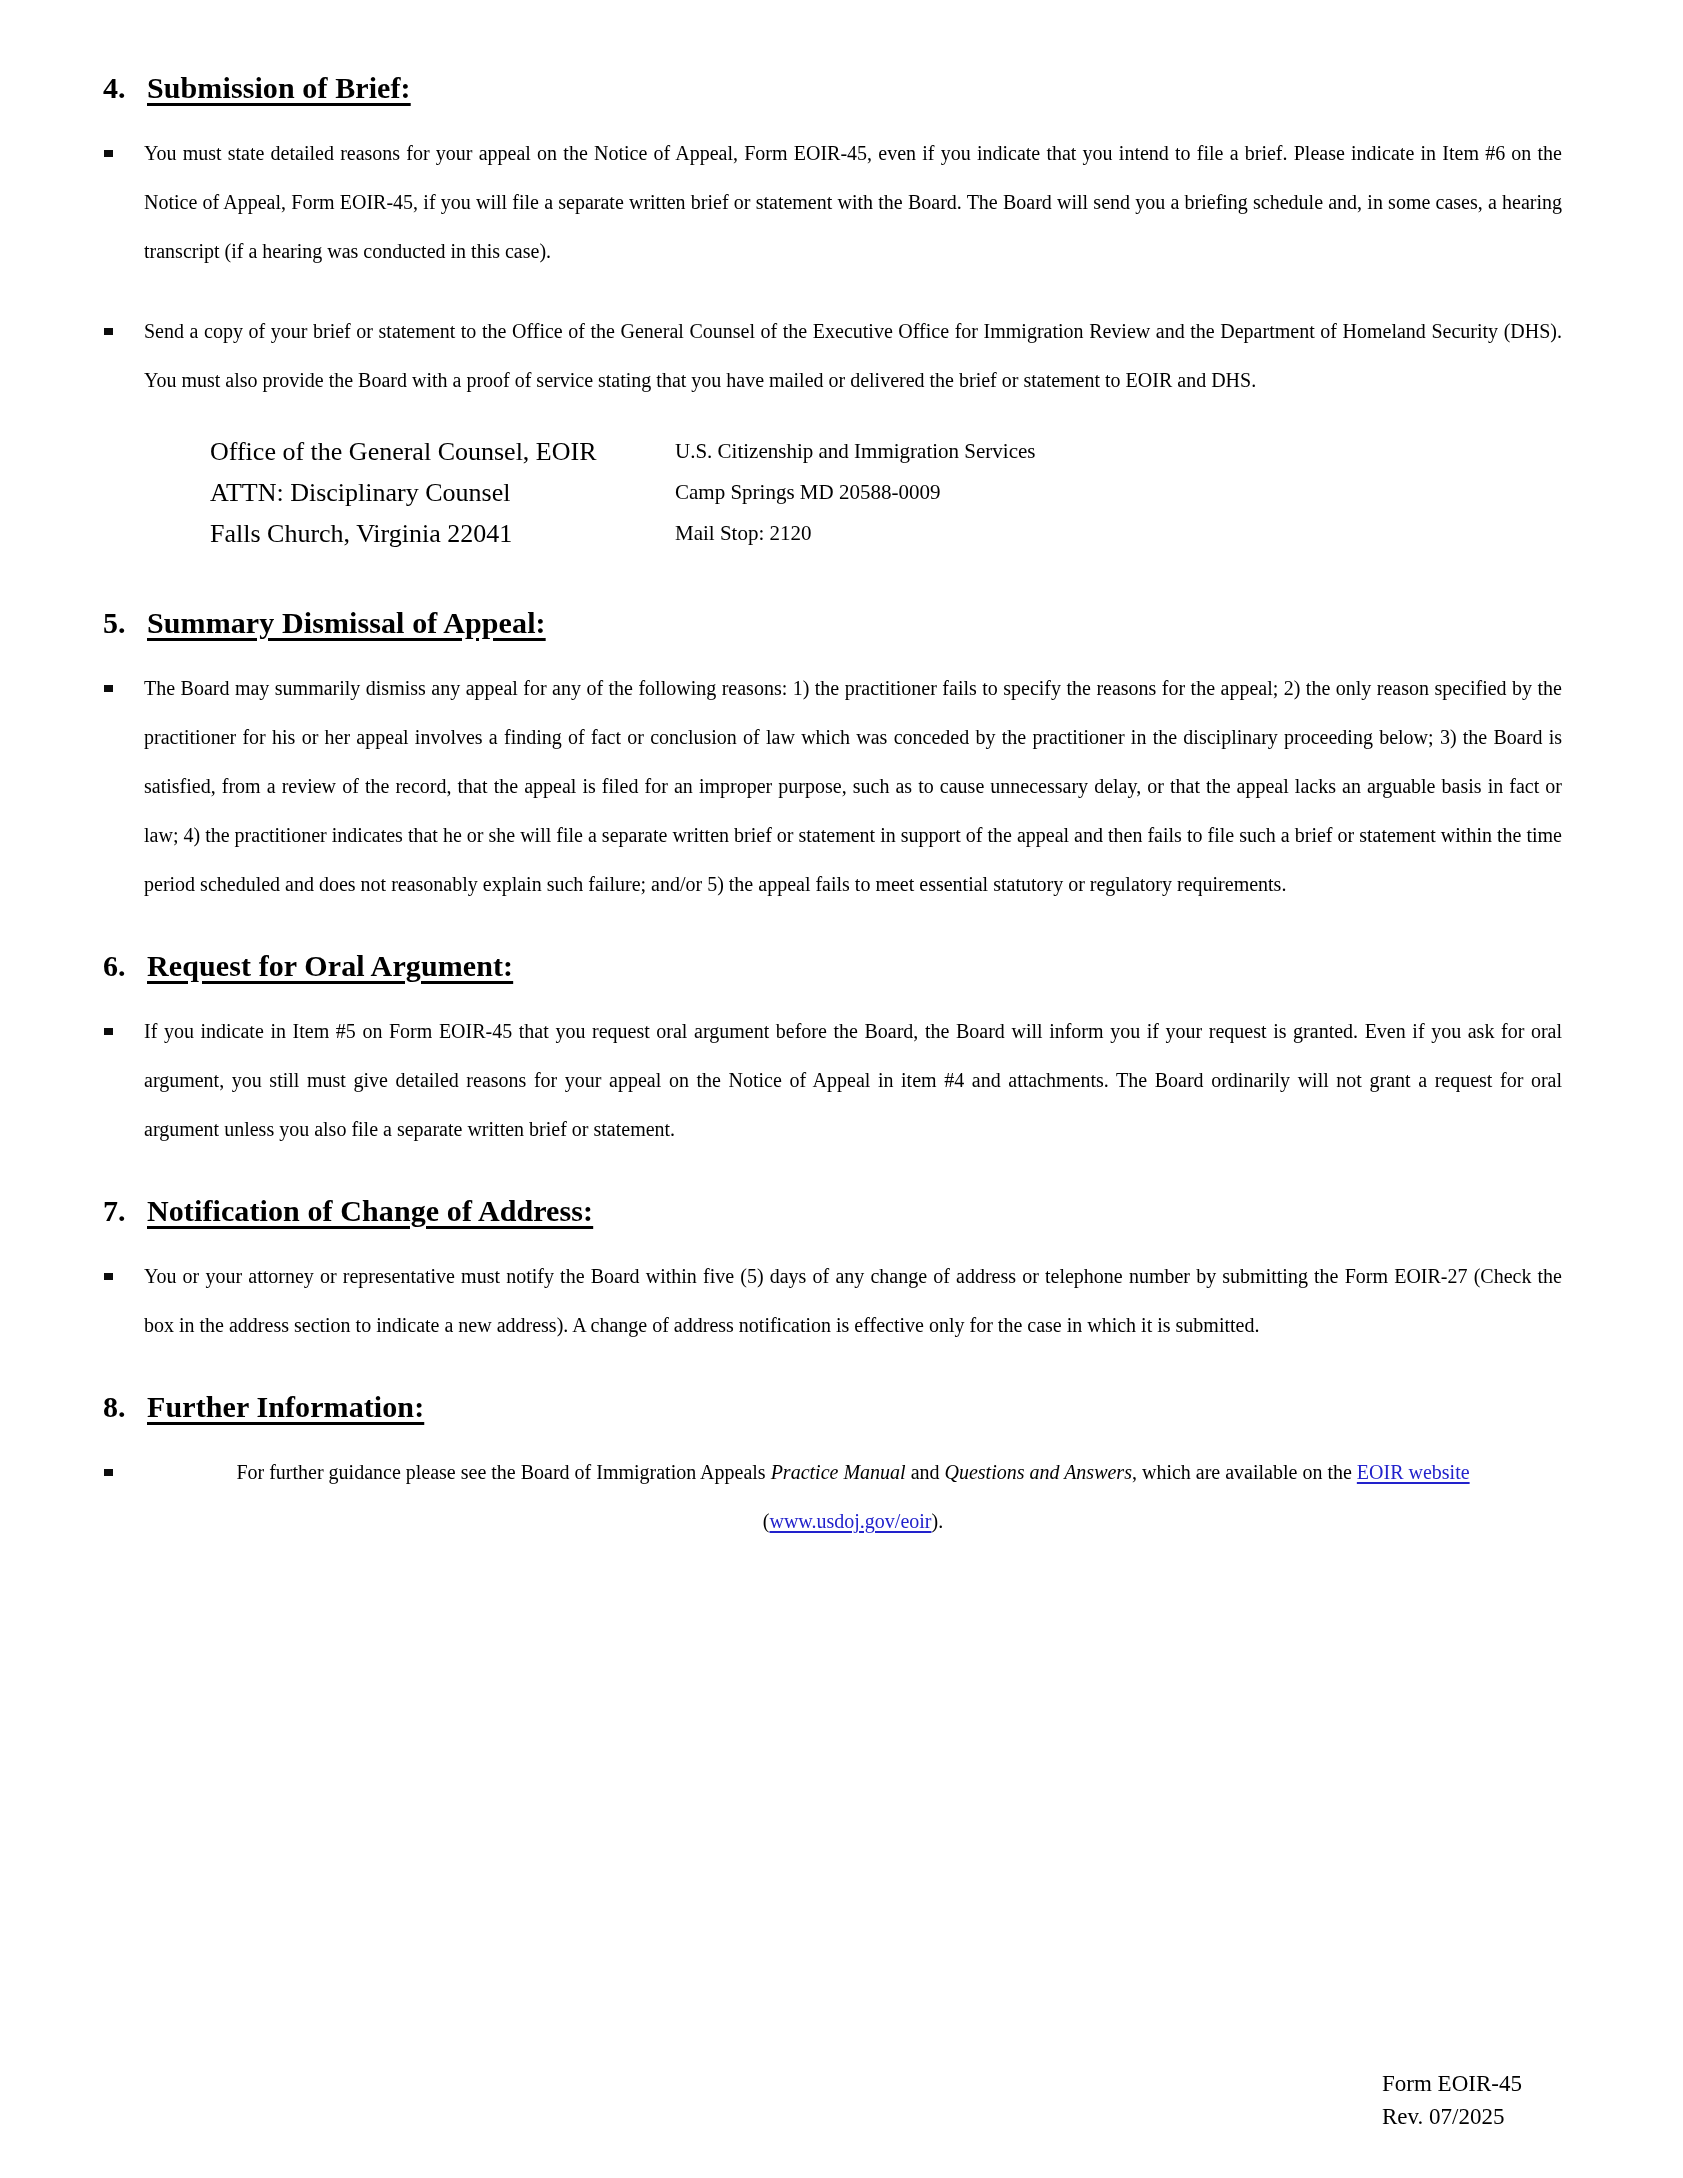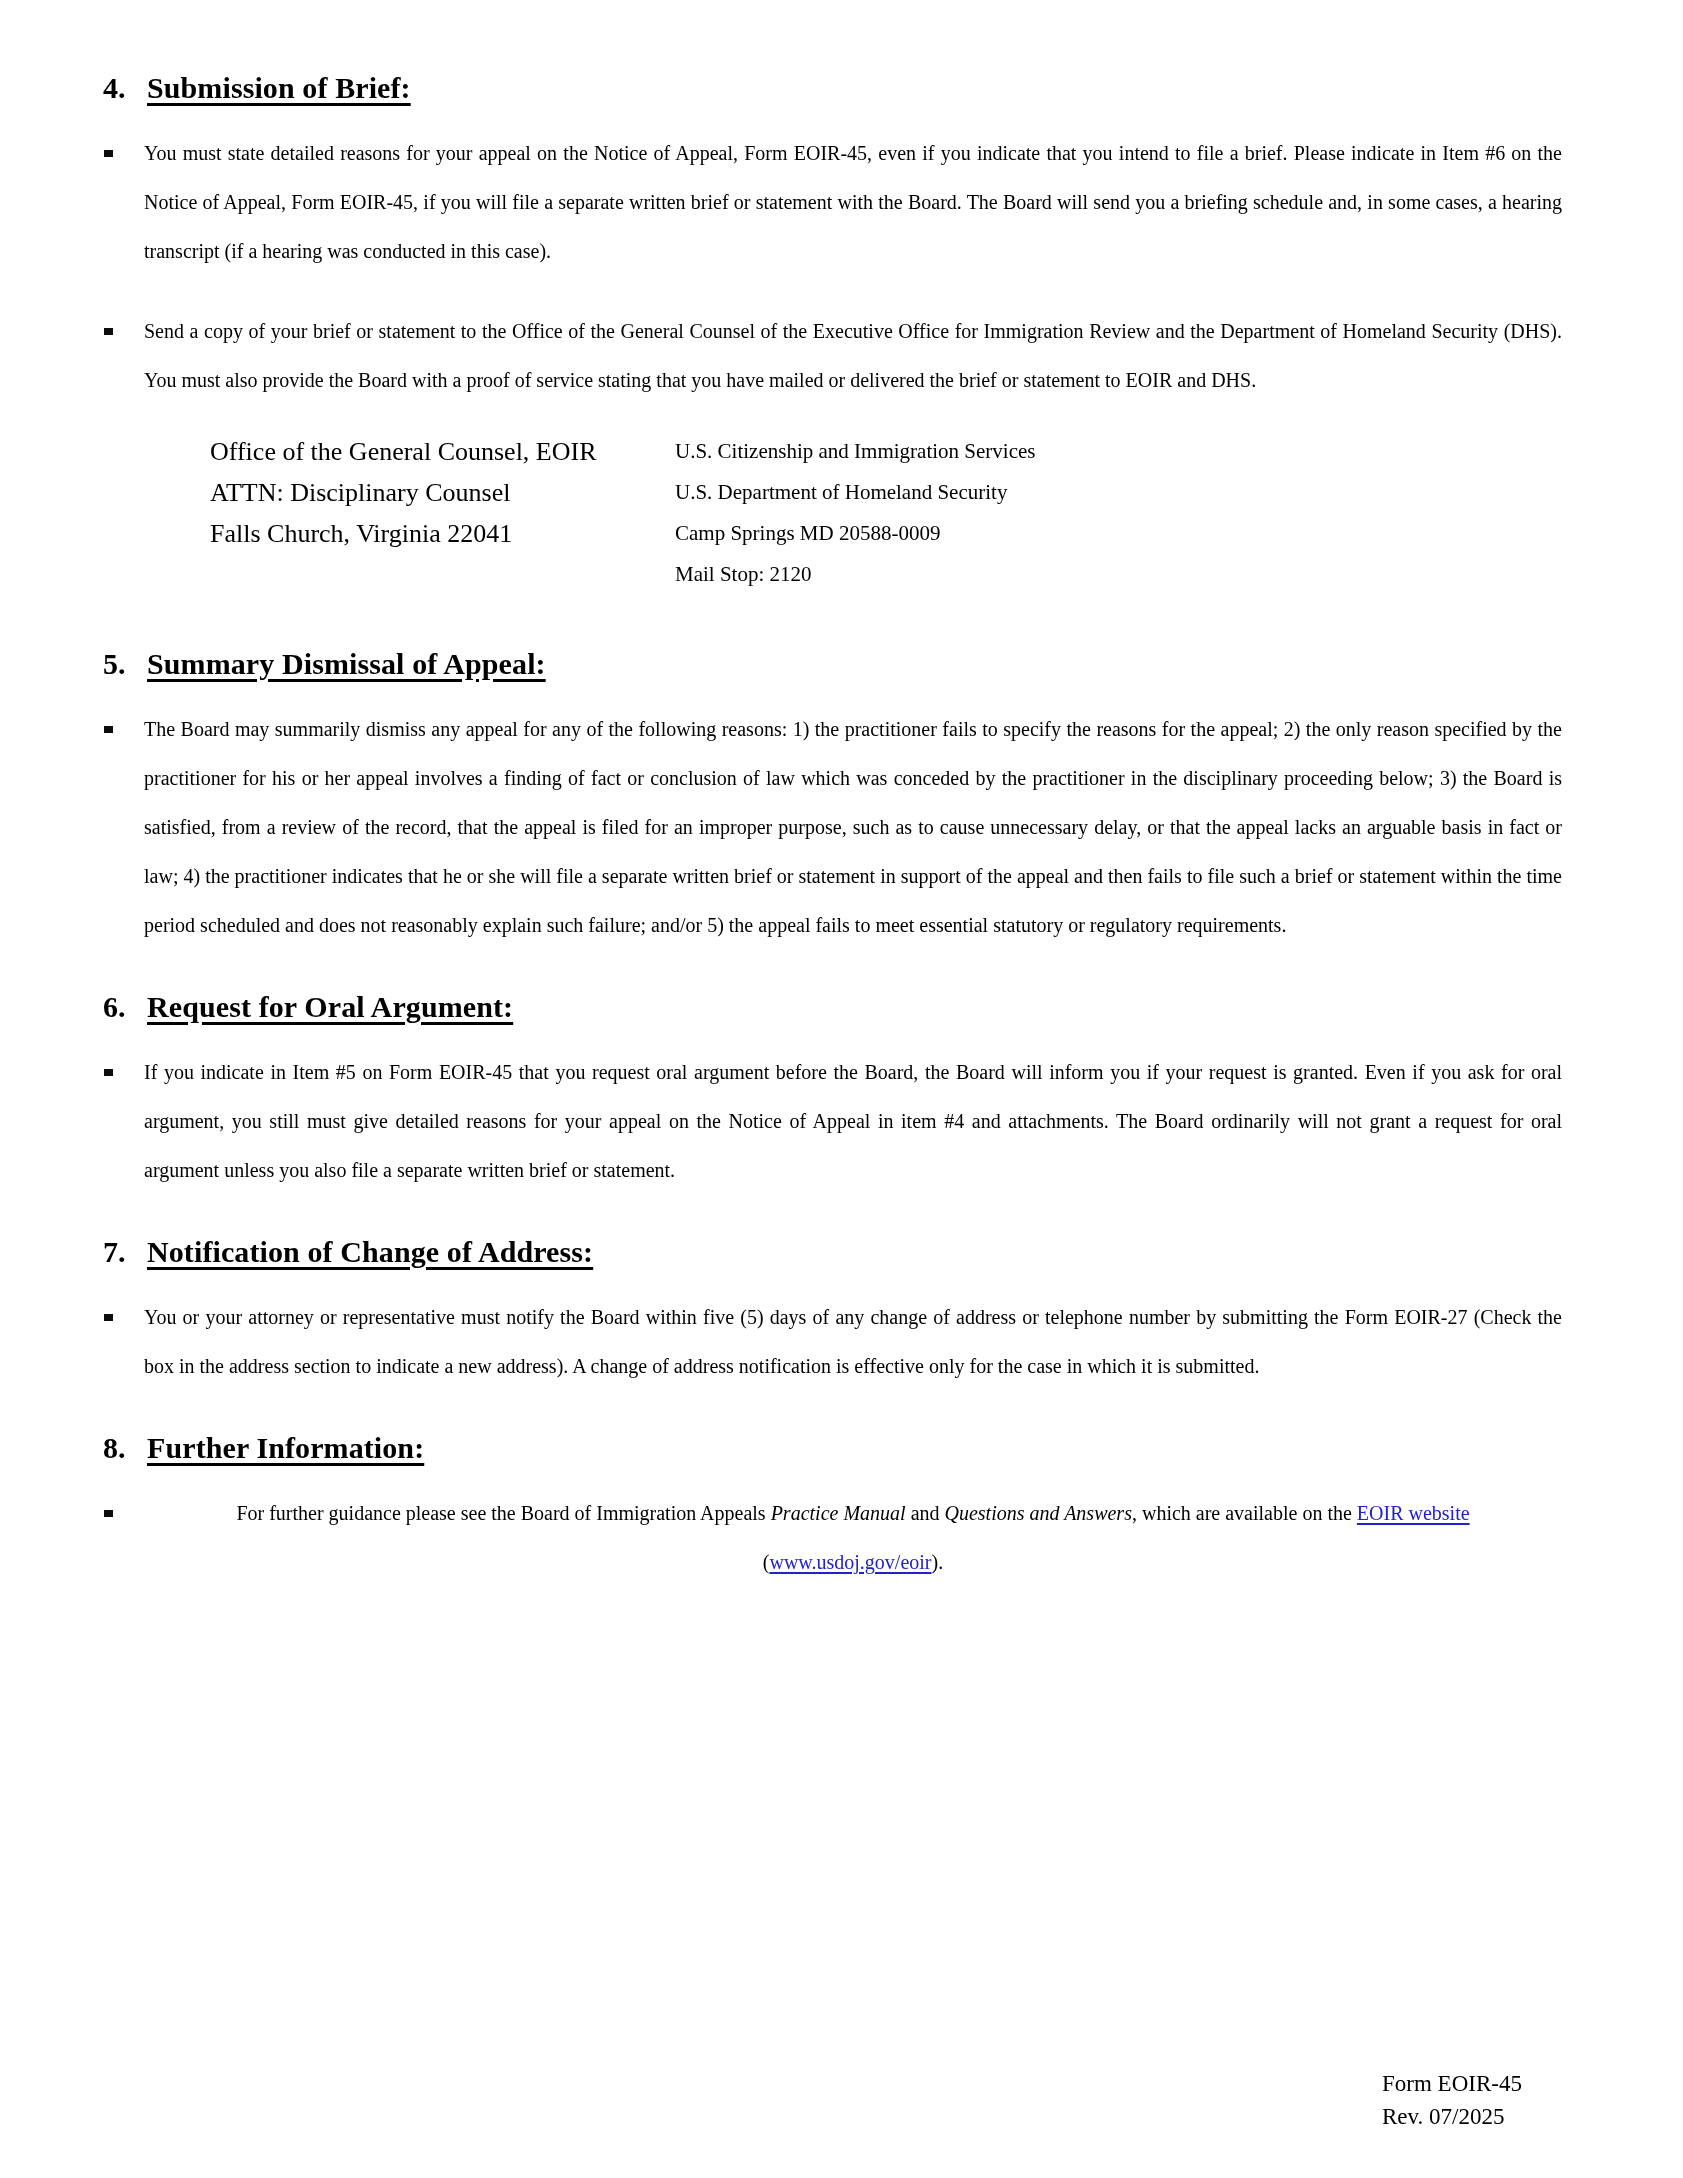--- a/index.html
+++ b/index.html
@@ -156,21 +156,20 @@
 
     <div class="address-block">
       <span class="addr-spacer"></span>
       <div class="addr-col-left">
         <div class="addr-line">Office of the General Counsel, EOIR</div>
         <div class="addr-line">ATTN: Disciplinary Counsel</div>
         <div class="addr-line">Falls Church, Virginia 22041</div>
       </div>
       <div class="addr-col-right">
         <div class="addr-line">U.S. Citizenship and Immigration Services</div>
-        <div class="addr-line">U.S. Department of Homeland Security</div>
         <div class="addr-line">Camp Springs MD 20588-0009</div>
         <div class="addr-line">Mail Stop: 2120</div>
       </div>
     </div>
     <div class="gap-addr-to-head"></div>
 
     <div class="section-head">
       <span class="section-num">5.</span>
       <span class="section-title">Summary Dismissal of Appeal:</span>
     </div>

